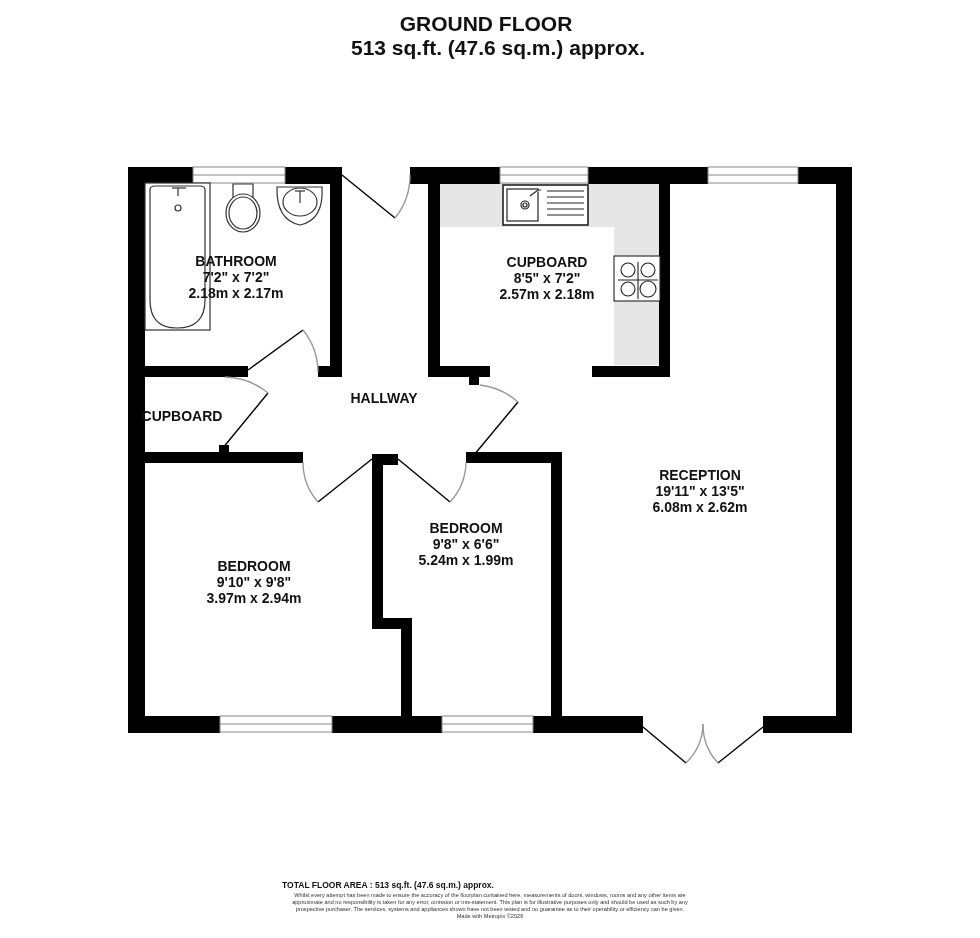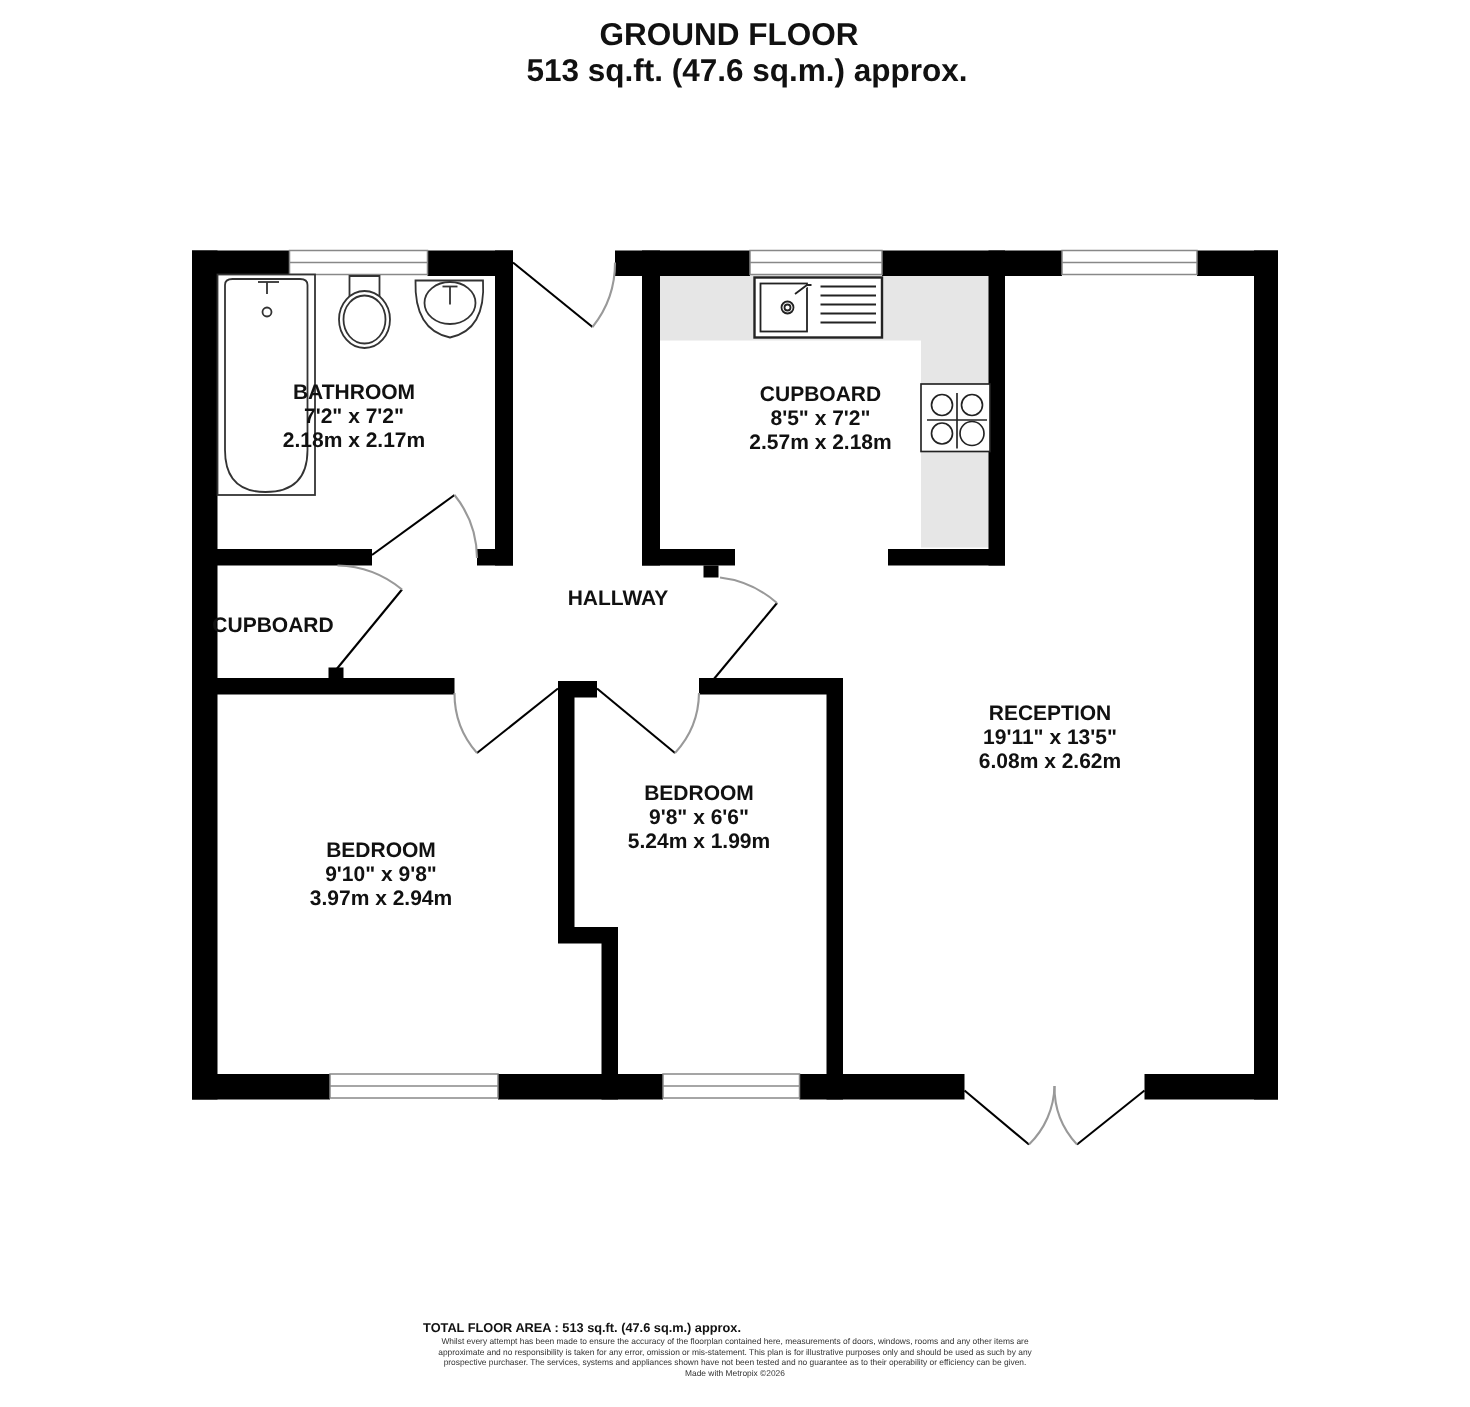--- a/index.html
+++ b/index.html
@@ -155,21 +155,21 @@
   <div>7'2"  x 7'2"</div>
   <div>2.18m  x 2.17m</div>
 </div>
 
 <div class="room-label" style="left:547px; top:254px;">
   <div>CUPBOARD</div>
   <div>8'5"  x 7'2"</div>
   <div>2.57m  x 2.18m</div>
 </div>
 
-<div class="room-label" style="left:384px; top:390px;margin-left:28px;">
+<div class="room-label" style="left:384px; top:390px;">
   <div>HALLWAY</div>
 </div>
 
 <div class="room-label" style="left:182px; top:408px;">
   <div>CUPBOARD</div>
 </div>
 
 <div class="room-label" style="left:254px; top:558px;">
   <div>BEDROOM</div>
   <div>9'10"  x 9'8"</div>

